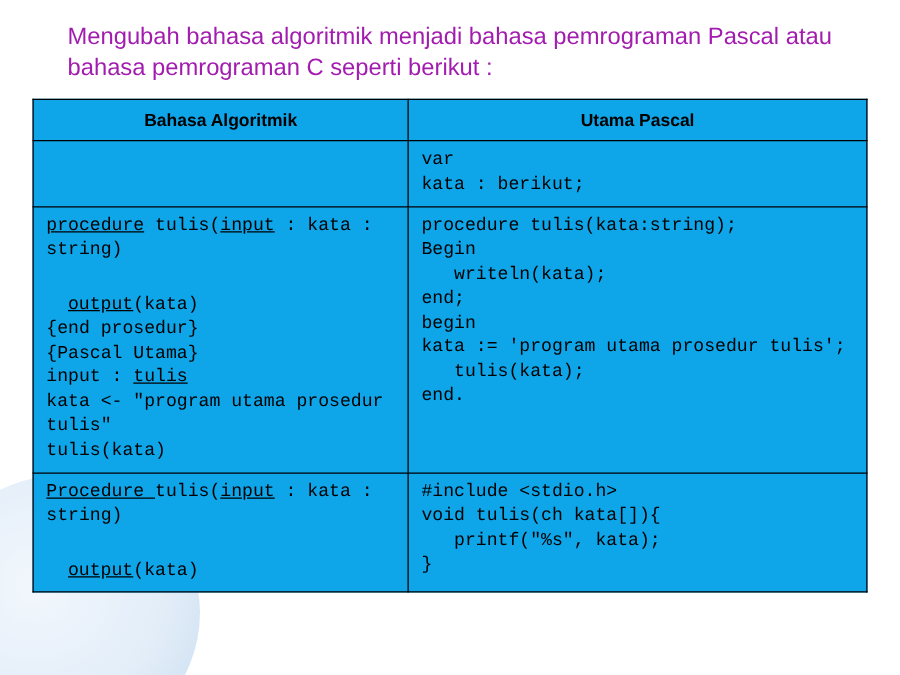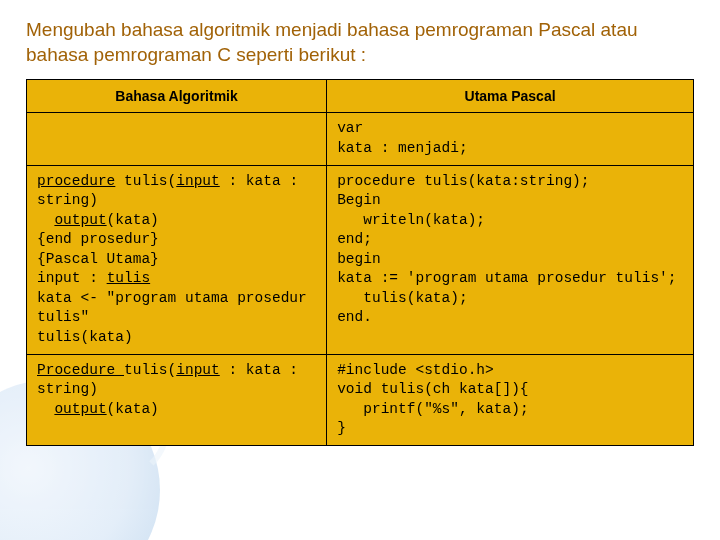--- a/index.html
+++ b/index.html
@@ -33,50 +33,51 @@
     opacity: 0.6;
   }
   .slide {
     position: relative;
     z-index: 1;
     padding: 18px 26px 10px 26px;
   }
   .title {
     font-size: 19px;
     line-height: 1.3;
-    color: #a16207;
+    color: #a21caf;
     margin-bottom: 12px;
     font-weight: 400;
+    margin-left: 28px;
   }
   table.comp {
     width: 100%;
     border-collapse: collapse;
     table-layout: fixed;
-    background: #eab308;
+    background: #0ea5e9;
   }
   table.comp th, table.comp td {
     border: 1.5px solid #000;
     padding: 6px 10px;
     vertical-align: top;
     font-size: 14px;
   }
   table.comp th {
     text-align: center;
     font-weight: bold;
     font-family: Arial, sans-serif;
     padding: 8px 10px;
   }
   table.comp td {
     font-family: "Courier New", Courier, monospace;
     font-size: 14.5px;
     line-height: 1.35;
     white-space: pre-wrap;
   }
   .u { text-decoration: underline; }
-  .indent { padding-left: 2ch; display: inline-block; }
+  .indent { padding-left: 2ch; display: inline-block; margin-top: 24px; }
 </style>
 </head>
 <body>
 
 <div class="bg-corner"></div>
 
 <div class="slide">
   <div class="title">Mengubah bahasa algoritmik menjadi bahasa pemrograman Pascal atau bahasa pemrograman C seperti berikut :</div>
 
   <table class="comp">
@@ -87,21 +88,21 @@
     <thead>
       <tr>
         <th>Bahasa Algoritmik</th>
         <th>Utama Pascal</th>
       </tr>
     </thead>
     <tbody>
       <tr>
         <td></td>
         <td>var
-kata : menjadi;</td>
+kata : berikut;</td>
       </tr>
       <tr>
         <td><span class="u">procedure</span><span> tulis(</span><span class="u">input</span><span> : kata : string)</span>
 <span class="indent"><span class="u">output</span><span>(kata)</span></span>
 <span>{end prosedur}</span>
 <span>{Pascal Utama}</span>
 <span>input : </span><span class="u">tulis</span>
 <span>kata &lt;- "program utama prosedur tulis"</span>
 <span>tulis(kata)</span></td>
         <td>procedure tulis(kata:string);

